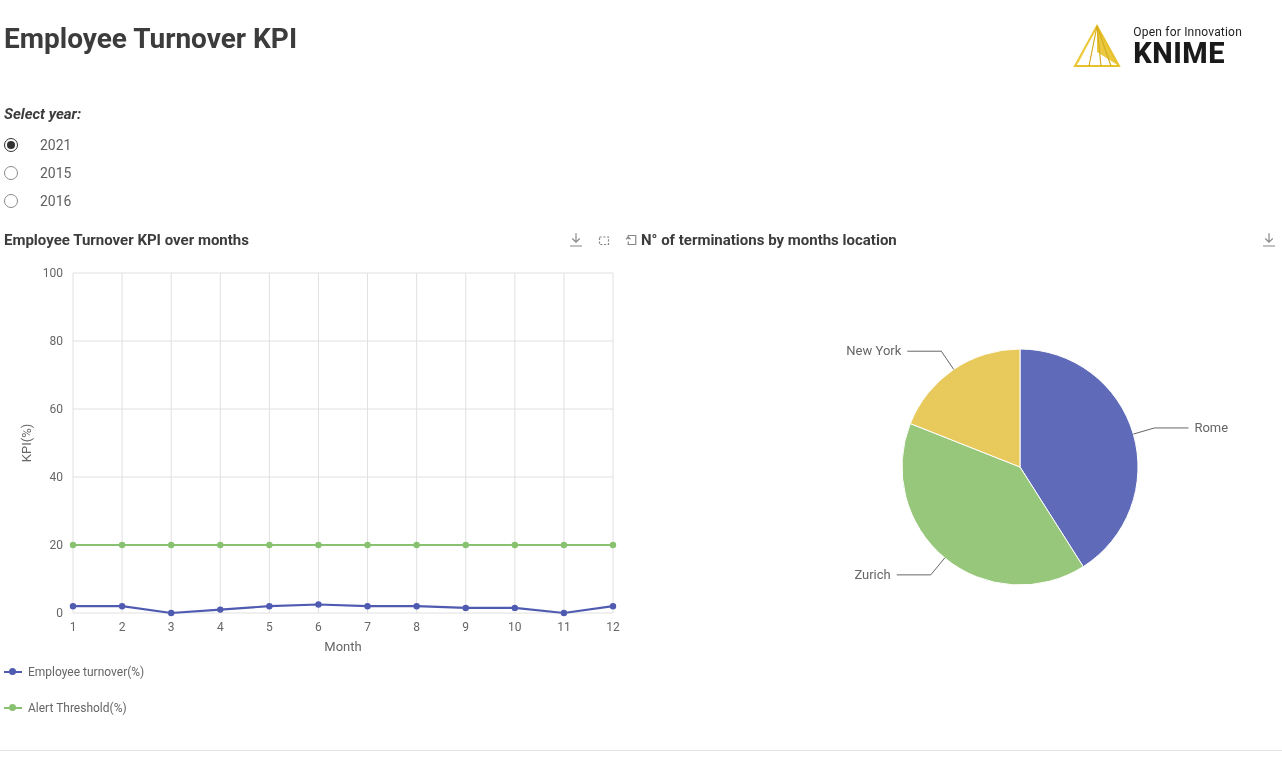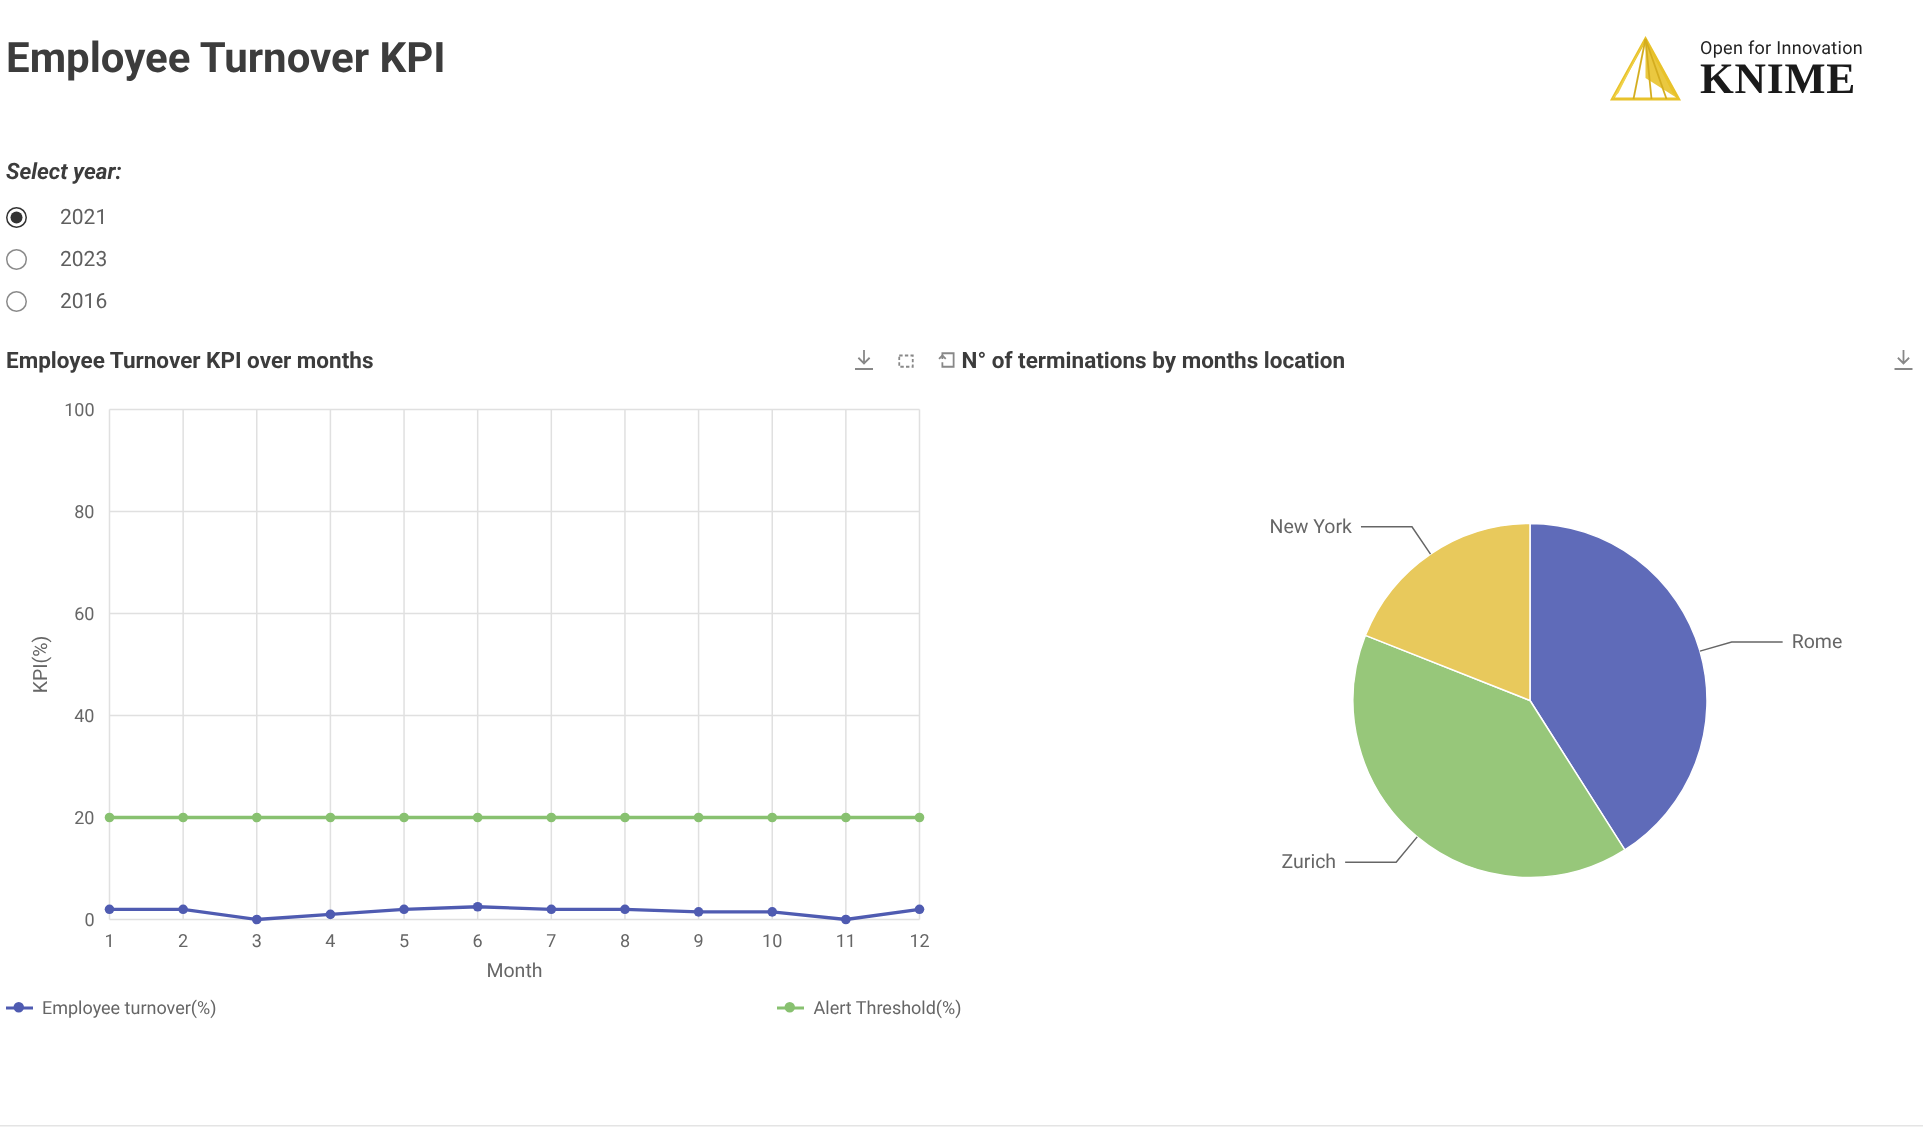--- a/index.html
+++ b/index.html
@@ -42,21 +42,20 @@
     font-size: 12px;
     color: #222;
     letter-spacing: 0.2px;
   }
   .logo-name {
     font-size: 29px;
     font-weight: 800;
     letter-spacing: 0.5px;
     color: #1a1a1a;
     line-height: 1;
-    font-family: Liberation Serif, serif;
   }
 
   .year-select {
     padding: 20px 4px 10px;
   }
   .year-label {
     font-weight: 700;
     font-size: 15px;
     color: #3c3c3c;
     margin-bottom: 14px;
@@ -121,25 +120,26 @@
   .grid-line { stroke: #e0e0e0; stroke-width: 1; }
   .axis-text { font-size: 12px; fill: #666; }
   .axis-label { font-size: 13px; fill: #666; }
   .line-emp { stroke: #4f5bb1; stroke-width: 2.2; fill: none; }
   .pt-emp { fill: #4f5bb1; }
   .line-alert { stroke: #88c170; stroke-width: 2.2; fill: none; }
   .pt-alert { fill: #88c170; }
 
   .line-legend {
     display: flex;
-    justify-content: space-between;
+    justify-content: center;
     gap: 22px;
     padding: 8px 0 0;
     font-size: 12px;
     color: #666;
+    flex-direction: column;
   }
   .legend-item { display: flex; align-items: center; gap: 6px; }
   .legend-swatch {
     width: 18px; height: 2px; position: relative;
   }
   .legend-swatch::after {
     content: '';
     width: 7px; height: 7px; border-radius: 50%;
     position: absolute; top: -3px; left: 5px;
   }
@@ -196,21 +196,21 @@
   <div class="year-label">Select year:</div>
   <div id="year-options">
       <div class="radio-row">
         <span class="radio selected">
           <span class="dot"></span>
         </span>
         <span>2021</span>
       </div>
       <div class="radio-row">
         <span class="radio"></span>
-        <span>2023</span>
+        <span>2015</span>
       </div>
       <div class="radio-row">
         <span class="radio"></span>
         <span>2016</span>
       </div>
     </div>
 </div>
 
 <div class="charts">
 

